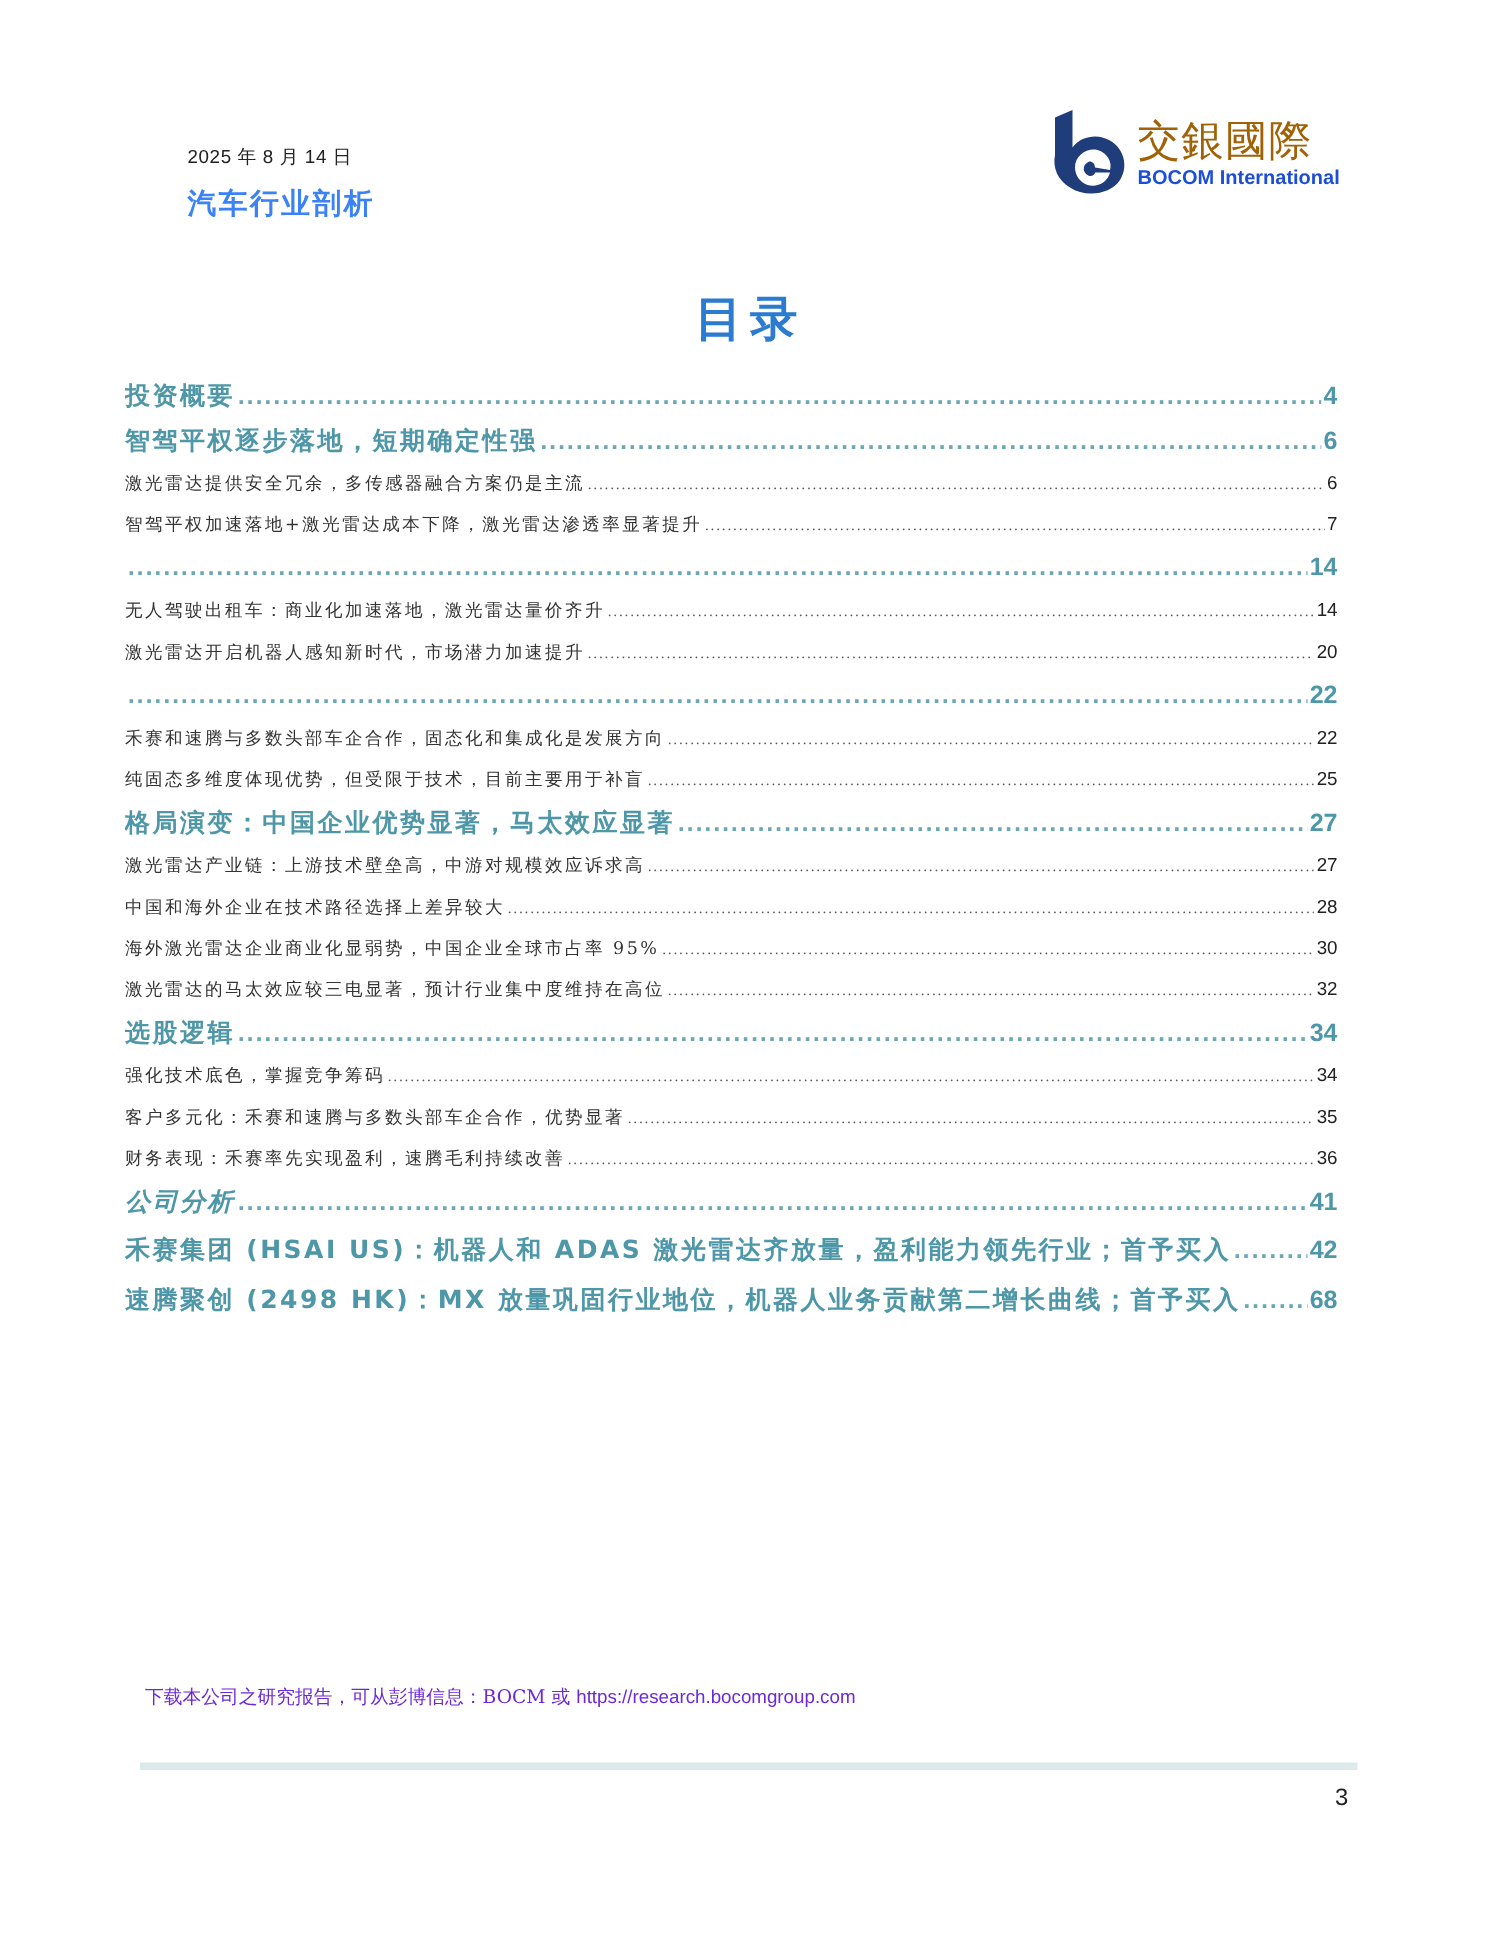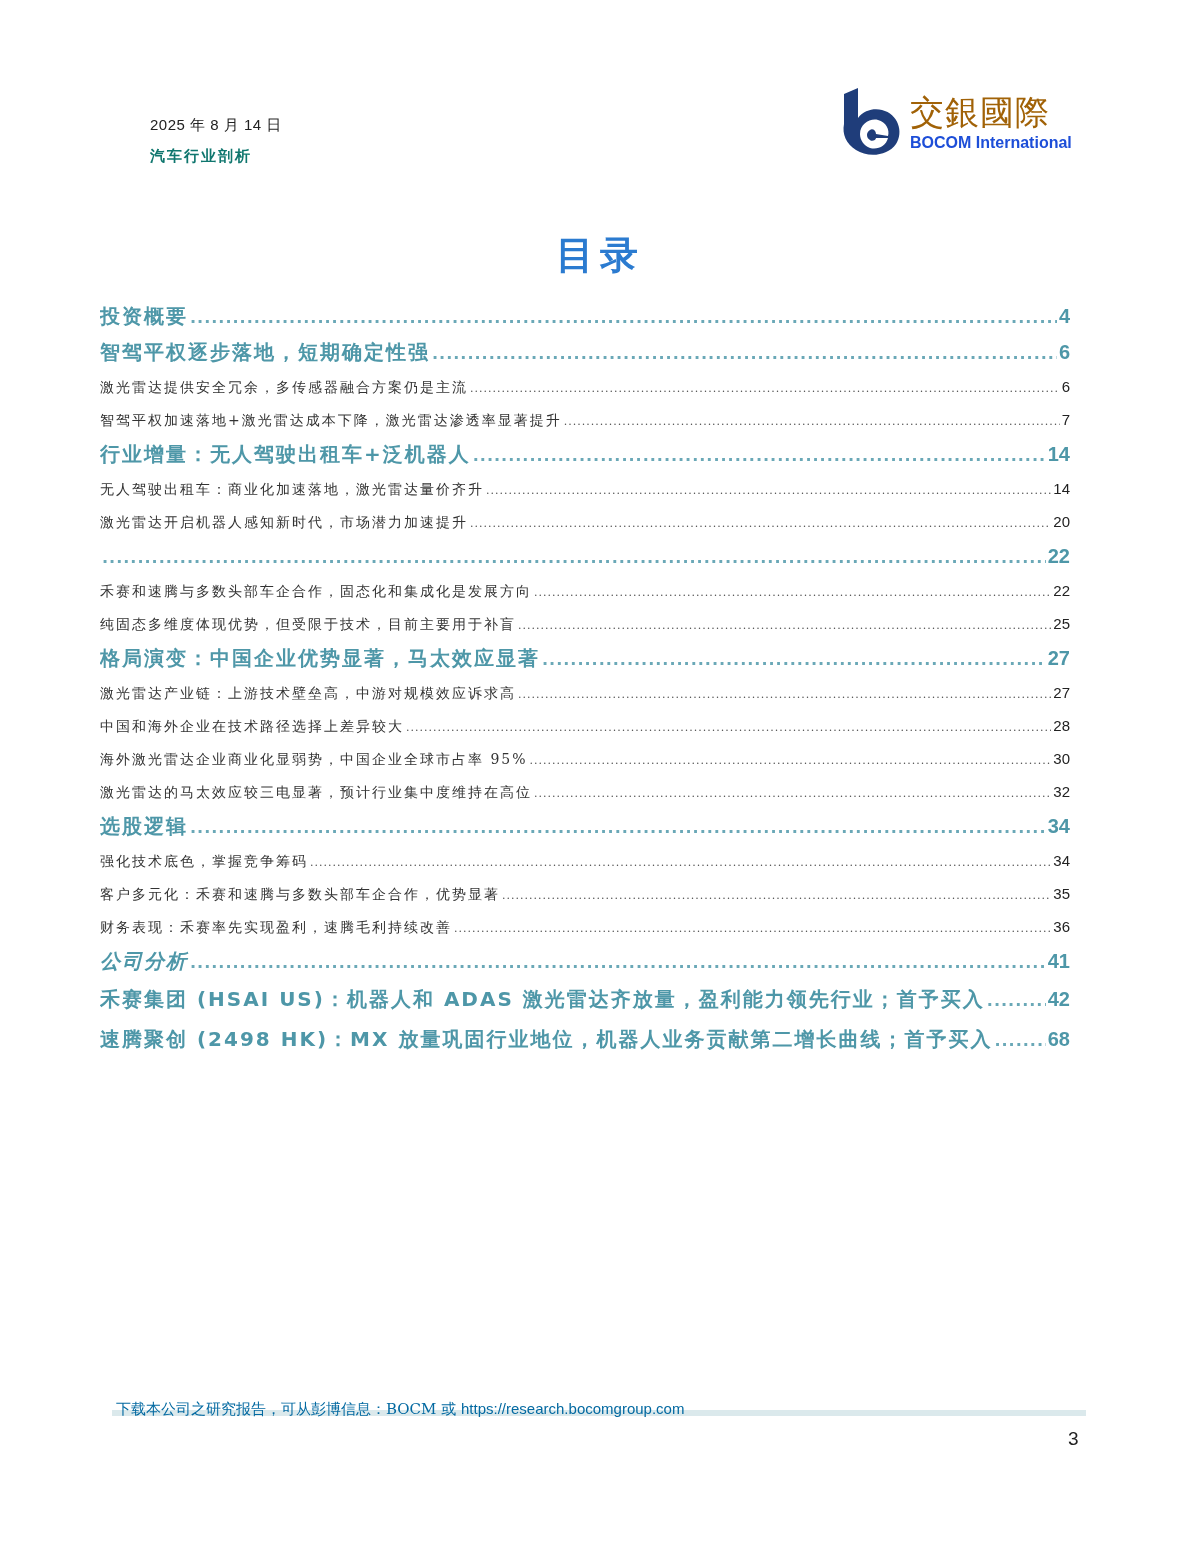--- a/index.html
+++ b/index.html
@@ -24,22 +24,22 @@
   .report-date {
     font-family: "Liberation Sans", "DejaVu Sans", sans-serif;
     font-size: 15px;
     color: #222;
     letter-spacing: 0.5px;
   }
   .report-sector {
     margin-top: 12px;
     font-family: "DejaVu Sans", sans-serif;
     font-weight: bold;
-    font-size: 15px;
-    color: #0f766e;
+    font-size: 23px;
+    color: #3b82f6;
     letter-spacing: 2px;
   }
   .logo {
     position: absolute;
     left: 838px;
     top: 88px;
     width: 250px;
     height: 70px;
   }
   .logo svg { position: absolute; left: 0; top: 0; }
@@ -127,23 +127,23 @@
     position: absolute;
     left: 112px;
     top: 1410px;
     width: 974px;
     height: 6px;
     background: #dbe9ec;
   }
   .footer-text {
     position: absolute;
     left: 116px;
-    top: 1400px;
+    top: 1348px;
     font-size: 15px;
-    color: #0369a1;
+    color: #6d28d9;
   }
   .footer-text .url { font-family: "Liberation Sans", "DejaVu Sans", sans-serif; }
   .page-number {
     position: absolute;
     left: 1068px;
     top: 1428px;
     font-family: "Liberation Sans", "DejaVu Sans", sans-serif;
     font-size: 19px;
     color: #222;
   }
@@ -182,21 +182,20 @@
       <span class="label">激光雷达提供安全冗余，多传感器融合方案仍是主流</span>
       <span class="leader"></span>
       <span class="page">6</span>
     </div>
   <div class="toc-entry lvl2">
       <span class="label">智驾平权加速落地+激光雷达成本下降，激光雷达渗透率显著提升</span>
       <span class="leader"></span>
       <span class="page">7</span>
     </div>
   <div class="toc-entry lvl1">
-      <span class="label">行业增量：无人驾驶出租车+泛机器人</span>
       <span class="leader"></span>
       <span class="page">14</span>
     </div>
   <div class="toc-entry lvl2">
       <span class="label">无人驾驶出租车：商业化加速落地，激光雷达量价齐升</span>
       <span class="leader"></span>
       <span class="page">14</span>
     </div>
   <div class="toc-entry lvl2">
       <span class="label">激光雷达开启机器人感知新时代，市场潜力加速提升</span>

